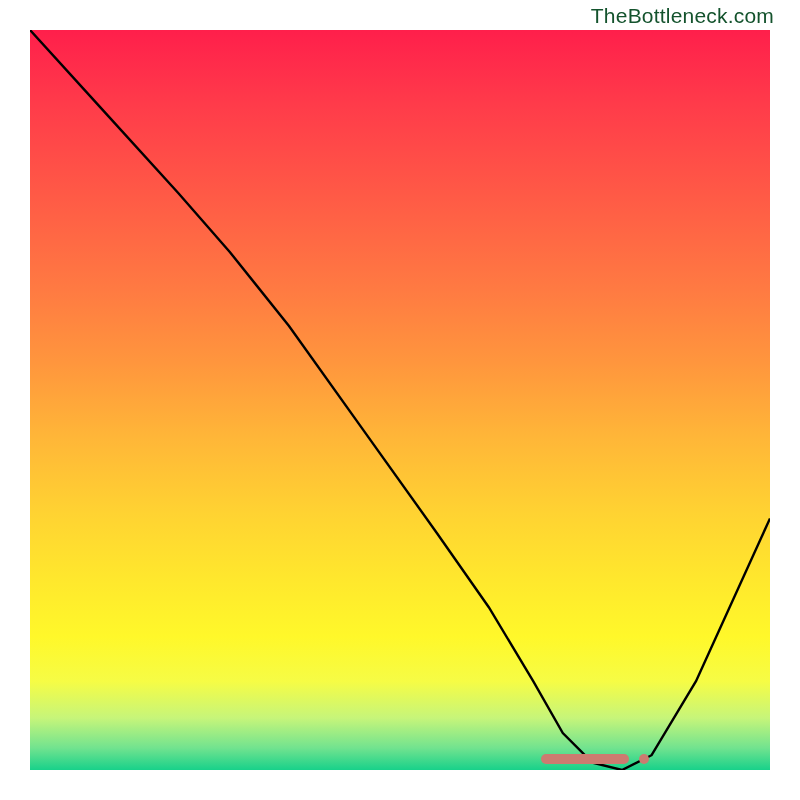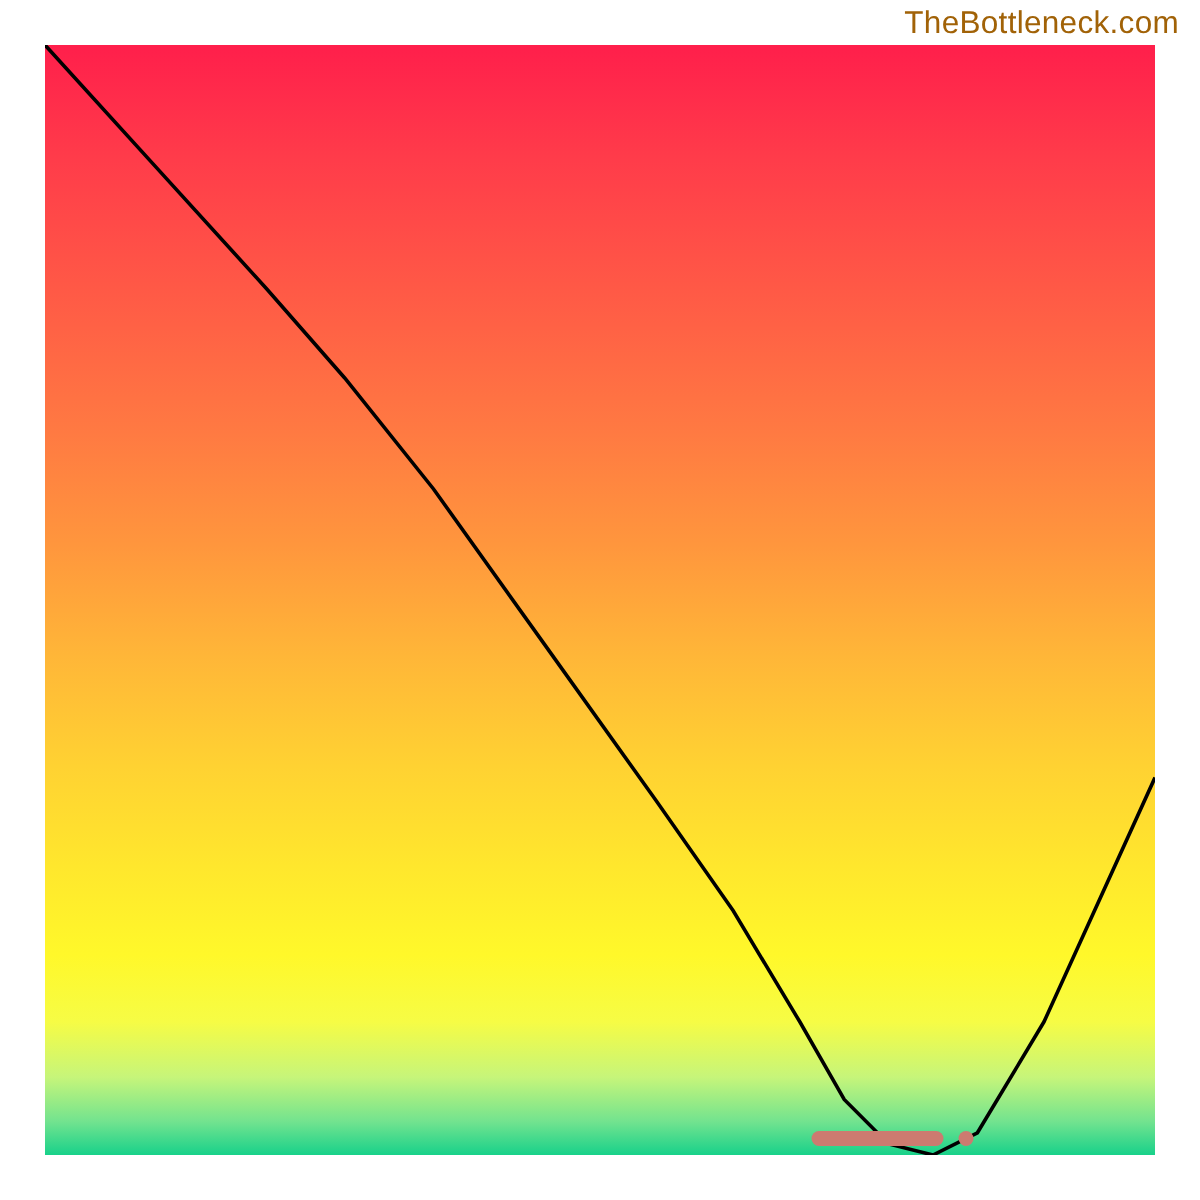--- a/index.html
+++ b/index.html
@@ -11,22 +11,22 @@
     font-family: Arial, Helvetica, sans-serif;
   }
   .stage {
     position: relative;
     width: 800px;
     height: 800px;
   }
   .watermark {
     position: absolute;
     top: 4px;
-    right: 14px;
-    color: #a16207;
+    right: 26px;
+    color: #14532d;
     font-size: 21px;
     font-weight: 500;
     letter-spacing: 0.2px;
   }
   .plot {
     position: absolute;
     left: 30px;
     top: 30px;
     width: 740px;
     height: 740px;

